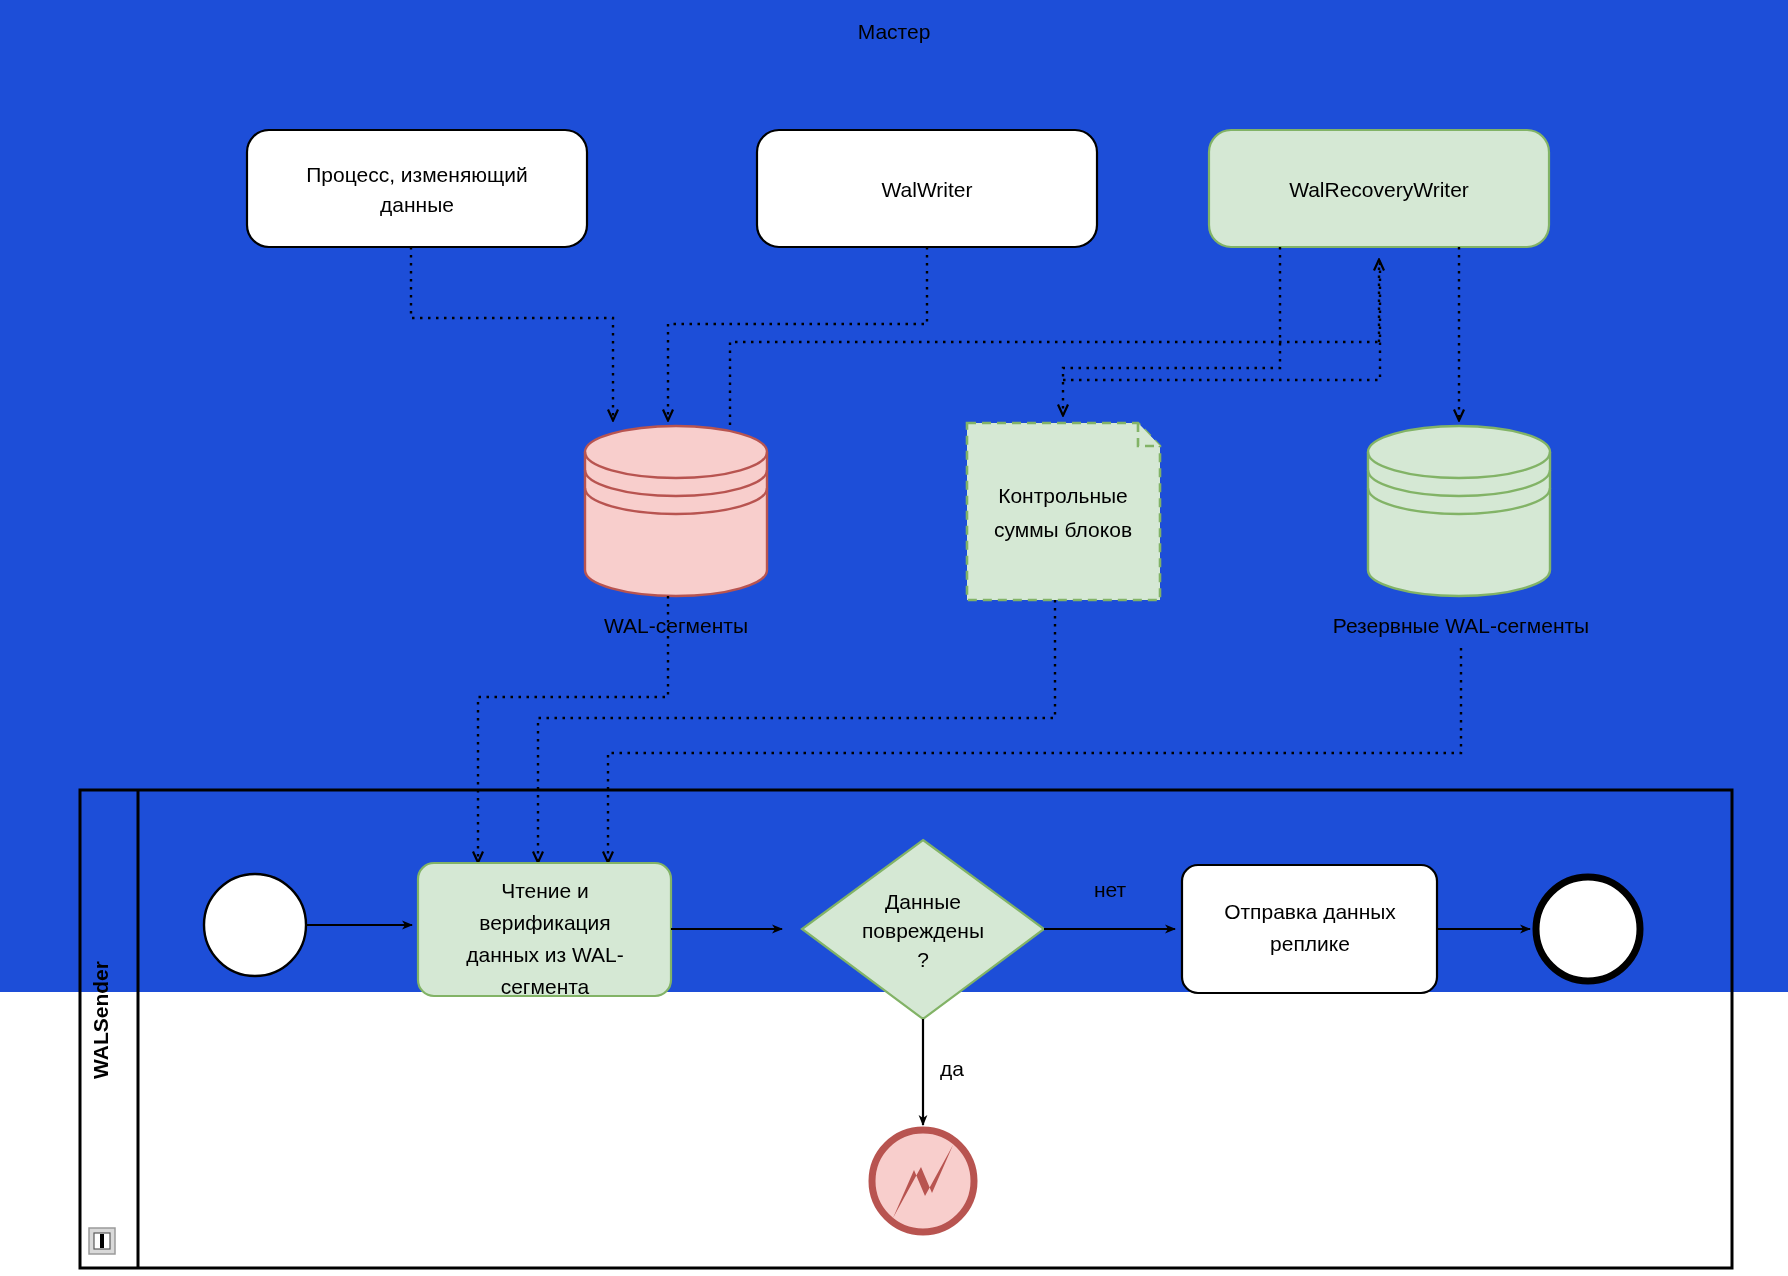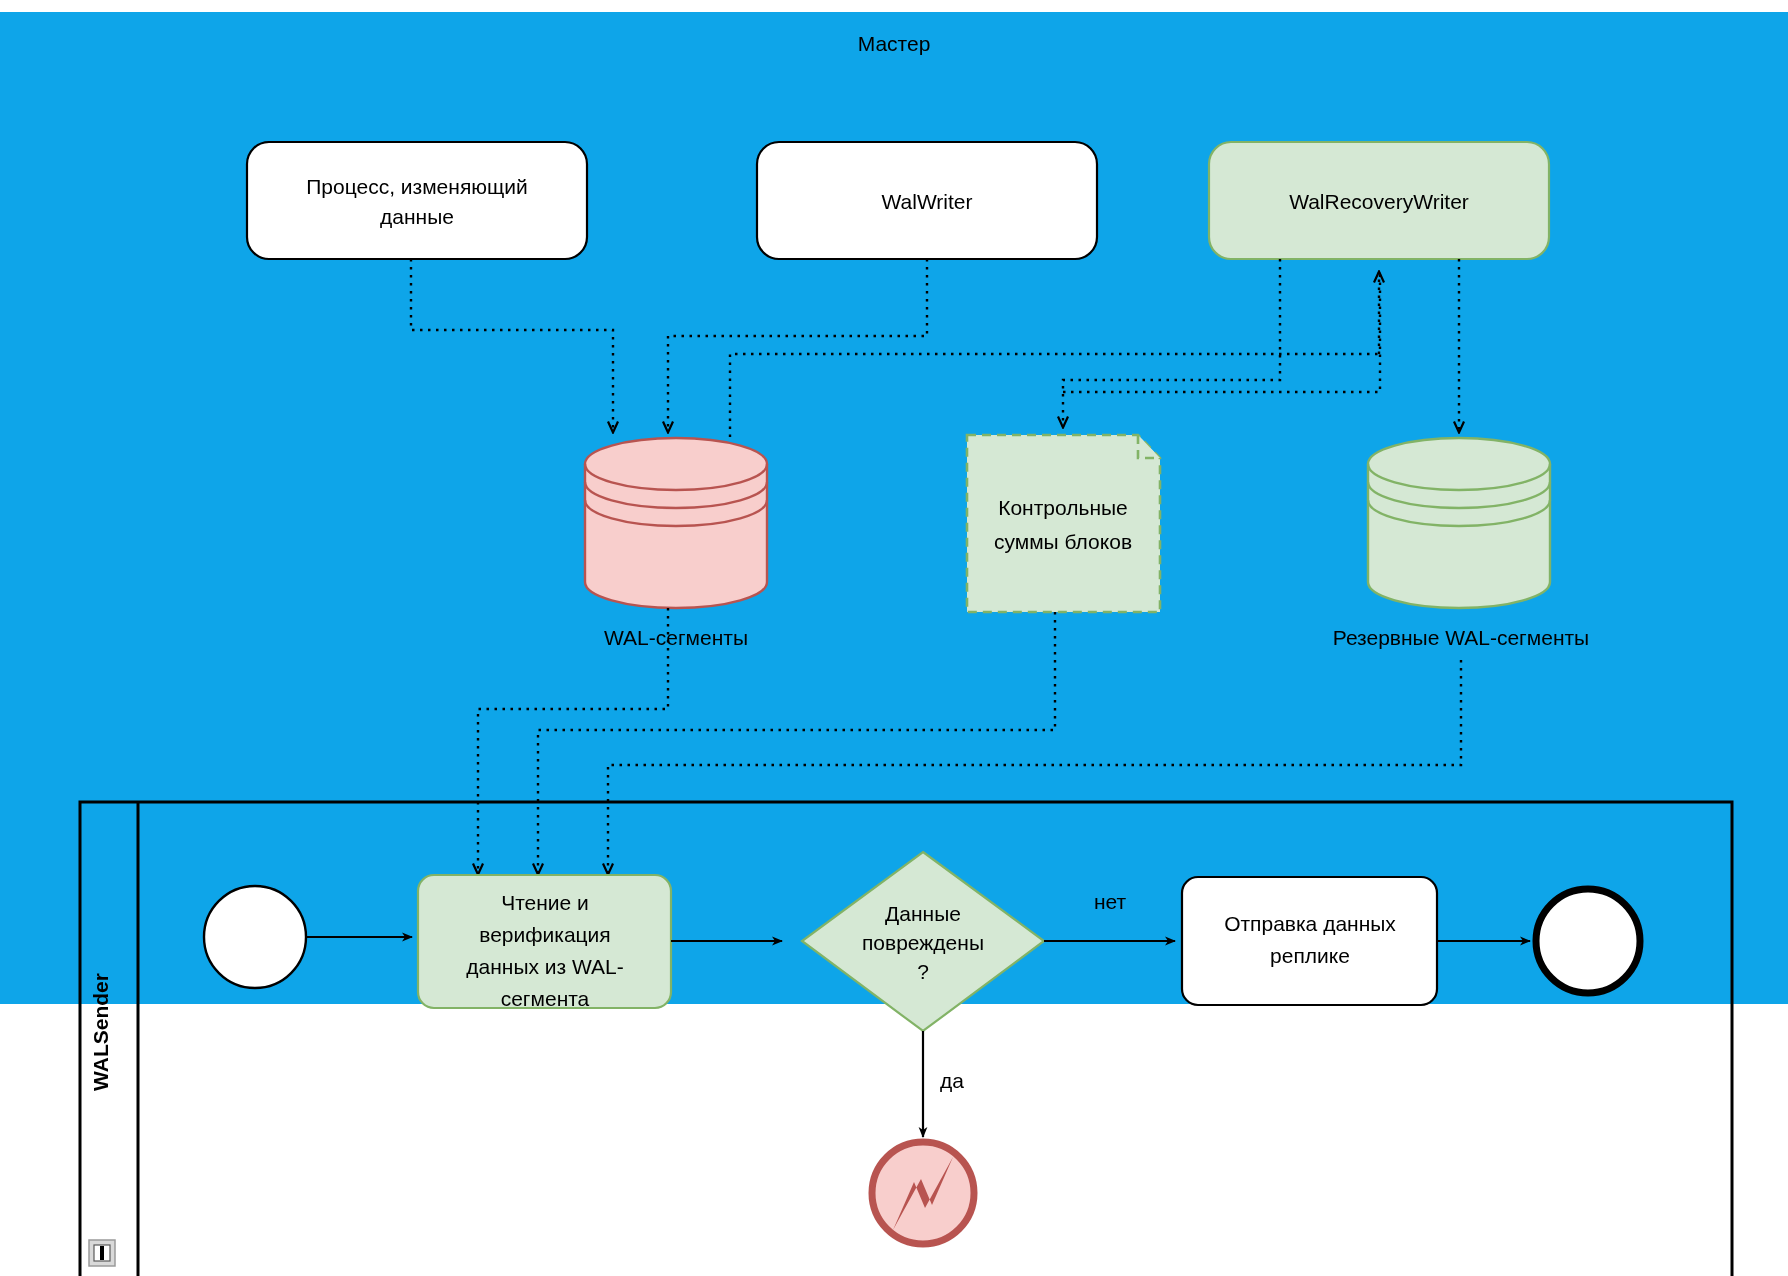--- a/index.html
+++ b/index.html
@@ -10,22 +10,21 @@
   body {
     width: 1788px;
     height: 1276px;
     font-family: "Liberation Sans", sans-serif;
     overflow: hidden;
   }
   #canvas {
     position: relative;
     width: 1788px;
     height: 992px;
-    background: #0ea5e9;
-    margin-top: 12px;
+    background: #1d4ed8;
   }
   svg.diagram {
     position: absolute;
     top: 0;
     left: 0;
     width: 1788px;
     height: 1276px;
   }
   .lbl {
     font-family: "Liberation Sans", sans-serif;

